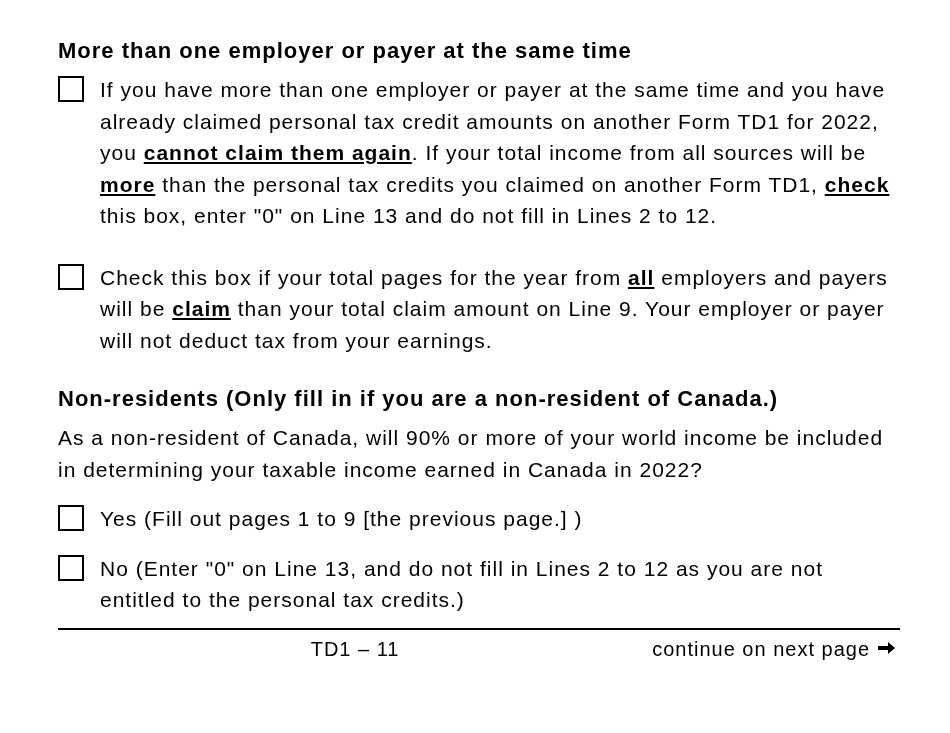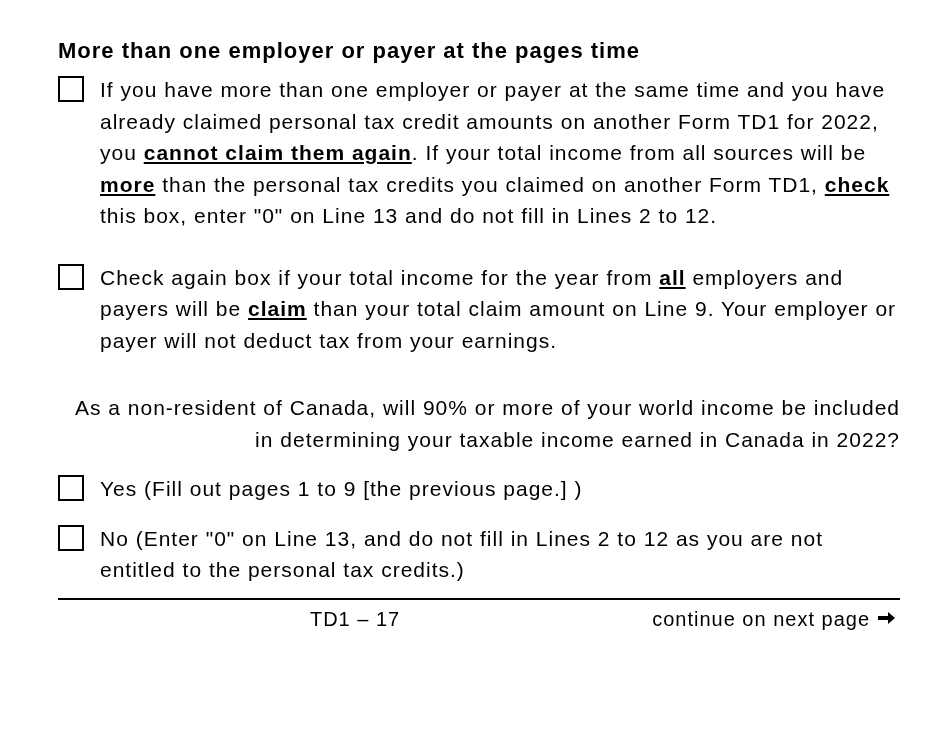--- a/index.html
+++ b/index.html
@@ -41,21 +41,20 @@
     margin-left: 16px;
     font-size: 21px;
     line-height: 1.5;
     letter-spacing: 1px;
   }
   .intro {
     font-size: 21px;
     line-height: 1.5;
     letter-spacing: 1px;
     margin: 6px 0 18px 0;
-    text-align: right;
   }
   .bold { font-weight: bold; text-decoration: underline; }
   hr.rule {
     border: none;
     border-top: 2px solid #000;
     margin: 12px 0 8px 0;
   }
   .footer {
     display: flex;
     align-items: center;
@@ -75,55 +74,56 @@
     margin-left: 6px;
   }
   .arrow svg { display: block; }
   .section-gap { height: 6px; }
 </style>
 </head>
 <body>
 
 <div class="page">
 
-  <h2>More than one employer or payer at the pages time</h2>
+  <h2>More than one employer or payer at the same time</h2>
   <div class="row">
     <div class="checkbox"></div>
     <div class="text">
       <span>If you have more than one employer or payer at the same time and you have already claimed personal tax credit amounts on another Form TD1 for 2022, you </span><span class="bold">cannot claim them again</span><span>. If your total income from all sources will be </span><span class="bold">more</span><span> than the personal tax credits you claimed on another Form TD1, </span><span class="bold">check</span><span> this box, enter "0" on Line 13 and do not fill in Lines 2 to 12.</span>
     </div>
   </div>
 
   <div class="section-gap"></div>
 
   <div class="row">
     <div class="checkbox"></div>
     <div class="text">
-      <span>Check again box if your total income for the year from </span><span class="bold">all</span><span> employers and payers will be </span><span class="bold">claim</span><span> than your total claim amount on Line 9. Your employer or payer will not deduct tax from your earnings.</span>
+      <span>Check this box if your total pages for the year from </span><span class="bold">all</span><span> employers and payers will be </span><span class="bold">claim</span><span> than your total claim amount on Line 9. Your employer or payer will not deduct tax from your earnings.</span>
     </div>
   </div>
 
   <div class="section-gap"></div>
 
+  <h2>Non-residents (Only fill in if you are a non-resident of Canada.)</h2>
   <div class="intro">As a non-resident of Canada, will 90% or more of your world income be included in determining your taxable income earned in Canada in 2022?</div>
 
   <div class="row" style="margin-bottom:18px;">
     <div class="checkbox"></div>
     <div class="text">Yes (Fill out pages 1 to 9 [the previous page.] )</div>
   </div>
 
   <div class="row" style="margin-bottom:12px;">
     <div class="checkbox"></div>
     <div class="text">No (Enter "0" on Line 13, and do not fill in Lines 2 to 12 as you are not entitled to the personal tax credits.)</div>
   </div>
 
   <hr class="rule">
 
   <div class="footer">
-    <span class="pageno">TD1 – 17</span>
+    <span class="pageno">TD1 – 11</span>
     <span class="continue">
       <span>continue on next page</span>
       <span class="arrow">
         <svg width="20" height="20" viewBox="0 0 20 20">
           <path d="M2 8 L12 8 L12 4 L19 10 L12 16 L12 12 L2 12 Z" fill="#000"></path>
         </svg>
       </span>
     </span>
   </div>
 

